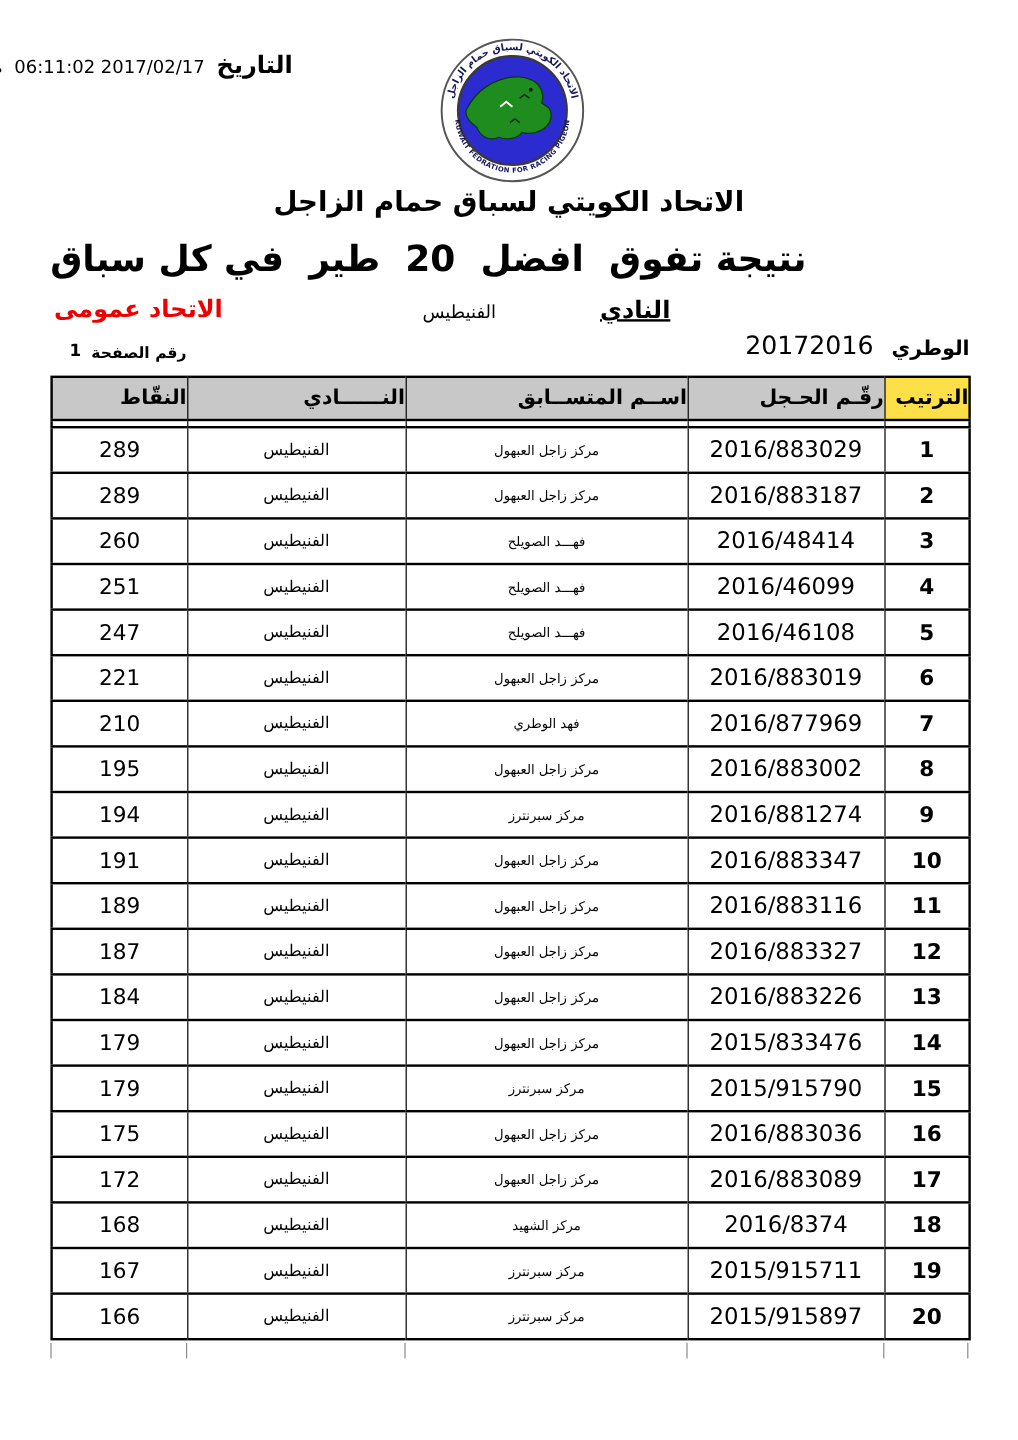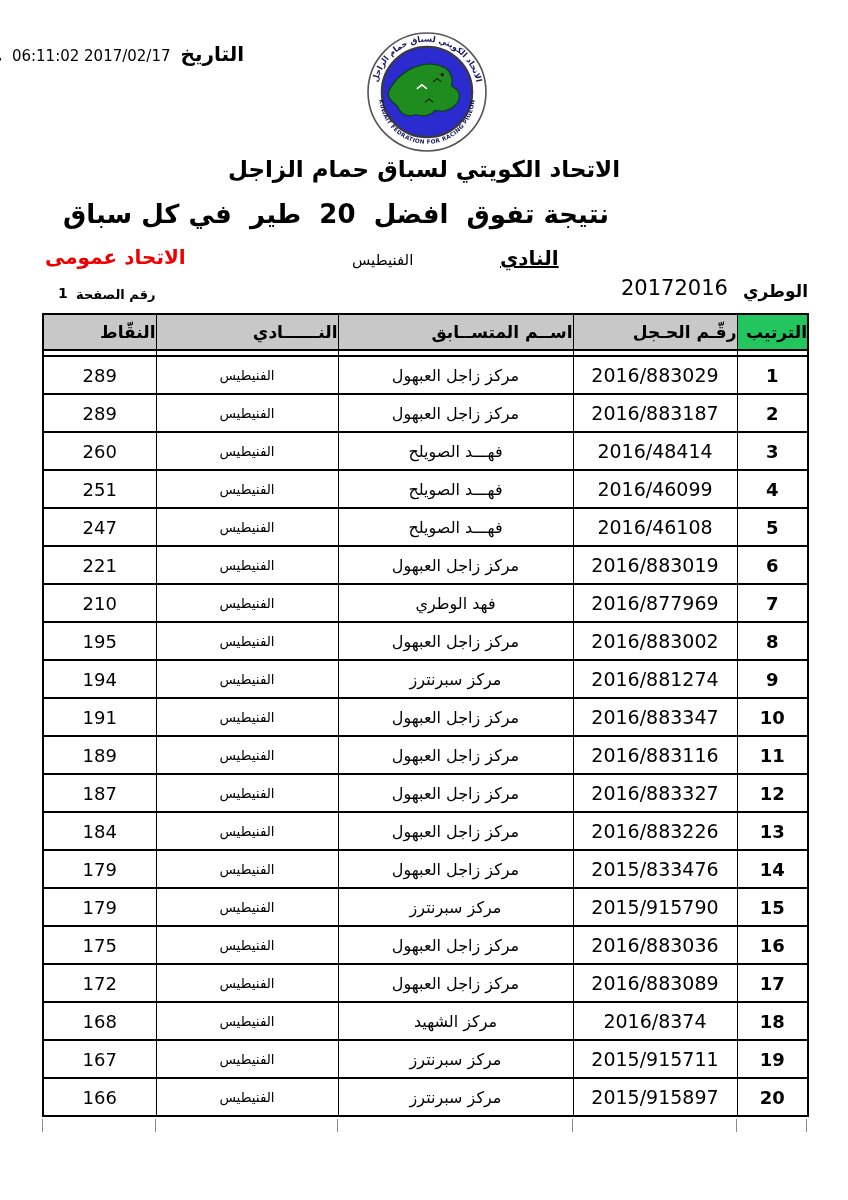--- a/index.html
+++ b/index.html
@@ -12,21 +12,21 @@
   .date-line { position:absolute; top:42px; right:604px; display:flex; gap:10px; align-items:baseline; white-space:nowrap; }
   .date-label { font-weight:bold; font-size:20px; }
   .date-value { font-size:15px; direction:ltr; unicode-bidi:embed; }
   .date-meridiem { font-size:12px; }
 
   
   .logo { position:absolute; top:31px; left:366px; width:122px; height:122px; }
 
   
   .title    { position:absolute; top:156px; left:0; width:848px; text-align:center; font-size:23px; font-weight:bold; }
-  .subtitle { position:absolute; top:199px; left:0; width:672px; text-align:center; font-size:26px; font-weight:bold; white-space:pre; }
+  .subtitle { position:absolute; top:199px; left:0; width:672px; font-size:30px; font-weight:bold; white-space:pre; }
 
   .fed-note     { position:absolute; top:245px; left:45px;  color:#ee0000; font-size:20px; font-weight:bold; }
   .club-label   { position:absolute; top:246px; left:500px; font-size:20px; font-weight:bold;text-decoration:underline; }
   .club-value   { position:absolute; top:251px; left:352px; font-size:15px; }
   .season-label { position:absolute; top:281px; right:40px; font-size:17px; font-weight:bold; }
   .season-value { position:absolute; top:276px; left:621px; font-size:21px; }
   .pageno-label { position:absolute; top:287px; left:76px;  font-size:13px; font-weight:bold; }
   .pageno-value { position:absolute; top:285px; left:58px;  font-size:14px; font-weight:bold; }
 
   
@@ -39,21 +39,21 @@
     border:1px solid #000; border-top-width:2px; border-bottom-width:2px;
     padding:0; text-align:right; vertical-align:middle;
   }
   .results-table td {
     border:1px solid #000; border-top-width:2px; border-bottom-width:2px;
     padding:0; height:36px; text-align:center; vertical-align:middle; background:#fff;
   }
   .gap-row td { height:4px; line-height:0; }
   .c-rank   { font-weight:bold; font-size:18px; }
   .c-ring   { font-size:19px; }
-  .c-name   { font-size:16px; }
+  .c-name   { font-size:11px; }
   .c-club   { font-size:13.5px; }
   .c-points { font-size:18px; }
 
   
   .stub { position:absolute; top:1119px; width:1px; height:13px; background:#8a8a8a; }
 </style>
 </head>
 <body>
 
 <div class="page">
@@ -100,21 +100,21 @@
   <table class="results-table">
     <colgroup>
       <col style="width:71px">
         <col style="width:164px">
         <col style="width:235px">
         <col style="width:182px">
         <col style="width:113px">
     </colgroup>
     <thead>
       <tr>
-        <th class="c-rank" style="background: #22c55e;">الترتيب</th>
+        <th class="c-rank" style="background: #fde047;">الترتيب</th>
         <th class="c-ring" style="background: rgb(200, 200, 200); margin-left: 40px;">رقّـم الحـجل</th>
         <th class="c-name" style="background: rgb(200, 200, 200);">اســم المتســابق</th>
         <th class="c-club" style="background: rgb(200, 200, 200);">النــــــادي</th>
         <th class="c-points" style="background: rgb(200, 200, 200);">النقّاط</th>
       </tr>
       <tr class="gap-row">
         <td></td>
         <td></td>
         <td></td>
         <td></td>

